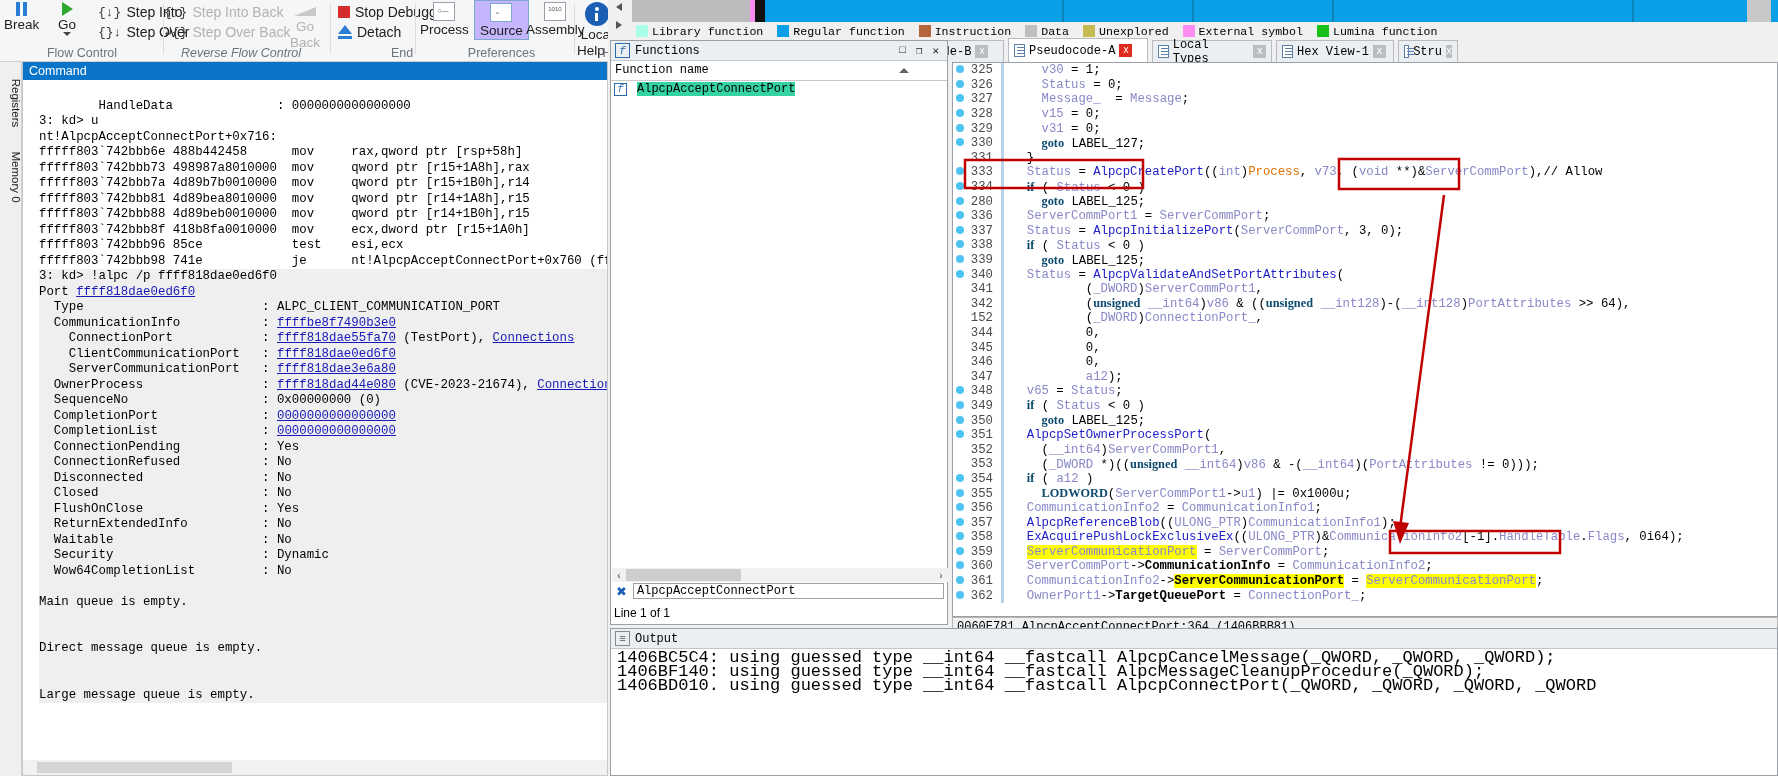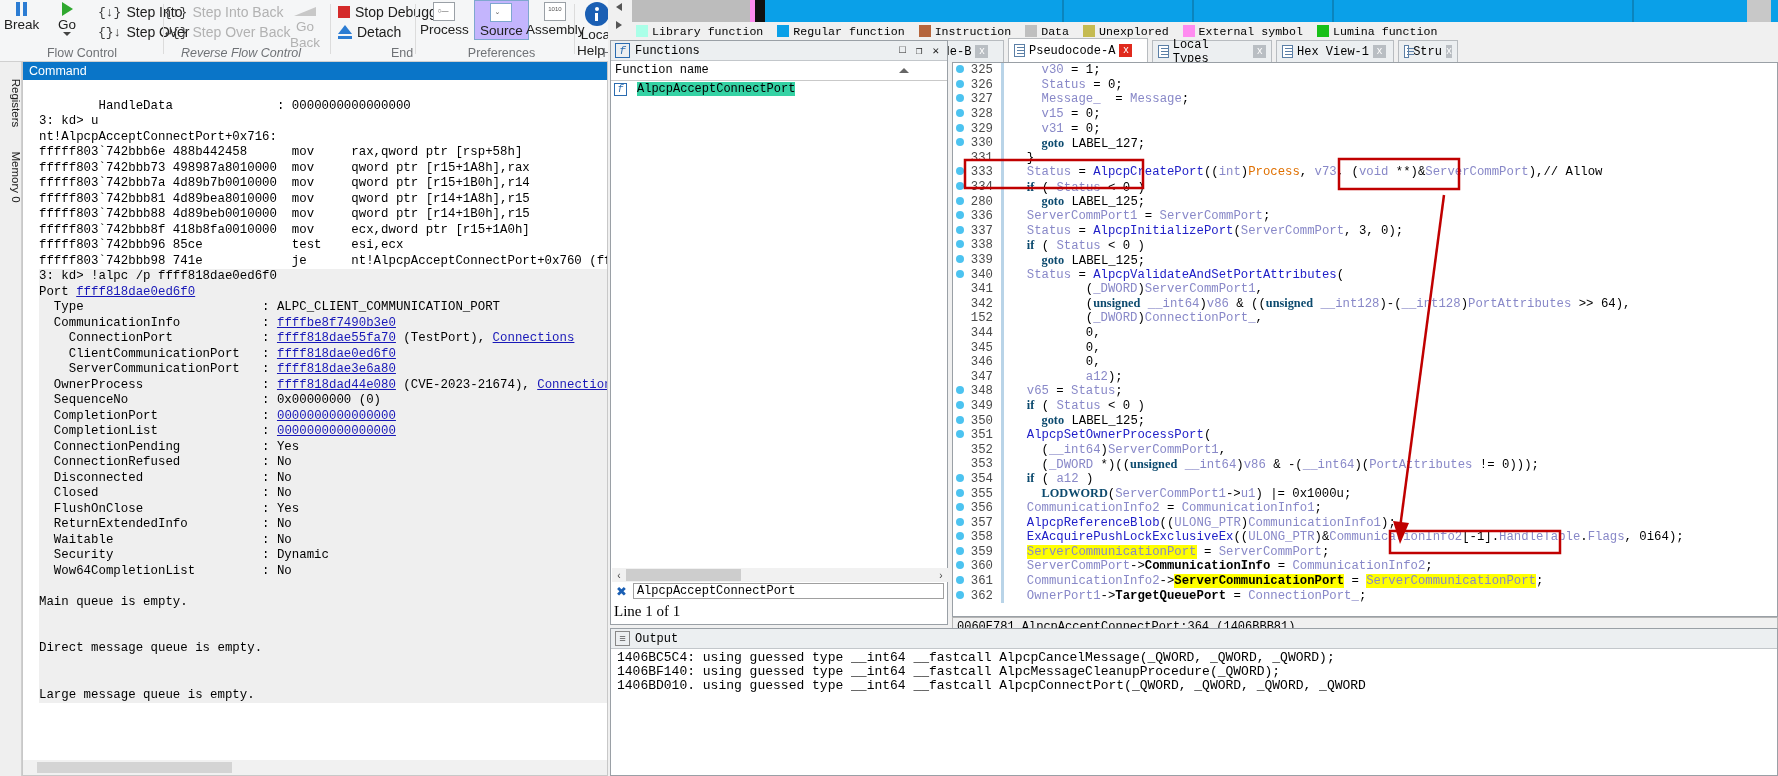--- a/index.html
+++ b/index.html
@@ -108,21 +108,21 @@
   .fnwin-btns { margin-left:auto; display:flex; gap:10px; font-size:11px; color:#222; padding-right:4px;}
   .fn-header { height:20px; background:#fff; border-bottom:1px solid #c9c9c9; font-family:"Liberation Mono", monospace; font-size:12px; padding:2px 0 0 4px; position:relative;}
   .fn-sortcaret{position:absolute; right:38px; top:7px; width:0;height:0;border-bottom:5px solid #666;border-left:5px solid transparent;border-right:5px solid transparent;}
   .fn-row { display:flex; align-items:center; gap:5px; padding:1px 3px; font-family:"Liberation Mono", monospace; font-size:12px; }
   .fn-row .nm { background:#35d2a4; }
   .fn-hscroll { position:absolute; left:1px; bottom:42px; width:336px; height:14px; background:#f1f1f1; display:flex; align-items:center; }
   .fn-hscroll .thumb { height:12px; background:#cdcdcd; }
   .fn-hscroll .ar { width:14px; text-align:center; font-size:10px; color:#444; }
   .fn-filter { position:absolute; left:1px; bottom:24px; width:336px; height:18px; display:flex; align-items:center; padding:0 4px; gap:6px;}
   .fn-filter input { flex:1; height:16px; font-family:"Liberation Mono", monospace; font-size:12px; border:1px solid #a0a0a0; padding:0 3px; }
-  .fn-status { position:absolute; left:3px; bottom:4px; font-family:Liberation Serif, serif; font-size:15px; }
+  .fn-status { position:absolute; left:3px; bottom:4px; font-family:Liberation Sans, sans-serif; font-size:12px; }
 
   
   .pcode { position:absolute; left:344px; top:62px; width:826px; height:555px; background:#fff; border:1px solid #9aa0a6; overflow:hidden; }
   .pline { height:14.6px; display:flex; align-items:center; font-family:"Liberation Mono", monospace; font-size:12.3px; white-space:pre; }
   .pdot { width:14px; text-align:center; }
   .pdot b { display:inline-block; width:8px;height:8px;border-radius:50%; background:#4cc3f0; }
   .pnum { width:34px; text-align:right; color:#4a4a4a; padding-right:8px; }
   .pgutter { width:3px; height:14.6px; background:#b9d4e8; margin-right:8px; }
   .pcode-status { position:absolute; left:344px; top:617px; width:826px; height:20px; background:#f0f0f0; border:1px solid #b5b5b5;
                   font-family:"Liberation Mono", monospace; font-size:12px; padding:2px 0 0 4px; }
@@ -136,21 +136,21 @@
   .c-type { color:#8888c8; }
   .c-arg { color:#e07000; }
   .hl { background:#ffff00; }
   .hl-b { background:#ffff00; font-weight:bold; }
   .bold { font-weight:bold; }
 
   
   .outwin { position:absolute; left:2px; top:628px; width:1168px; height:148px; background:#fff; border:1px solid #9aa0a6; overflow:hidden;}
   .outwin-title { height:20px; background:#eceff1; border-bottom:1px solid #c3c7cb; display:flex; align-items:center; padding:0 4px;
                   font-family:"Liberation Mono", monospace; font-size:12px; }
-  .out-body { font-family:"Liberation Mono", monospace; font-size:13px; line-height:14px; white-space:pre; padding:2px 0 0 6px; color:#000;}
+  .out-body { font-family:"Liberation Mono", monospace; font-size:17px; line-height:14px; white-space:pre; padding:2px 0 0 6px; color:#000;}
 
   
   .anno { position:absolute; pointer-events:none; }
 </style>
 </head>
 <body>
 
 <div id="root">
 
   <div class="ribbon">

